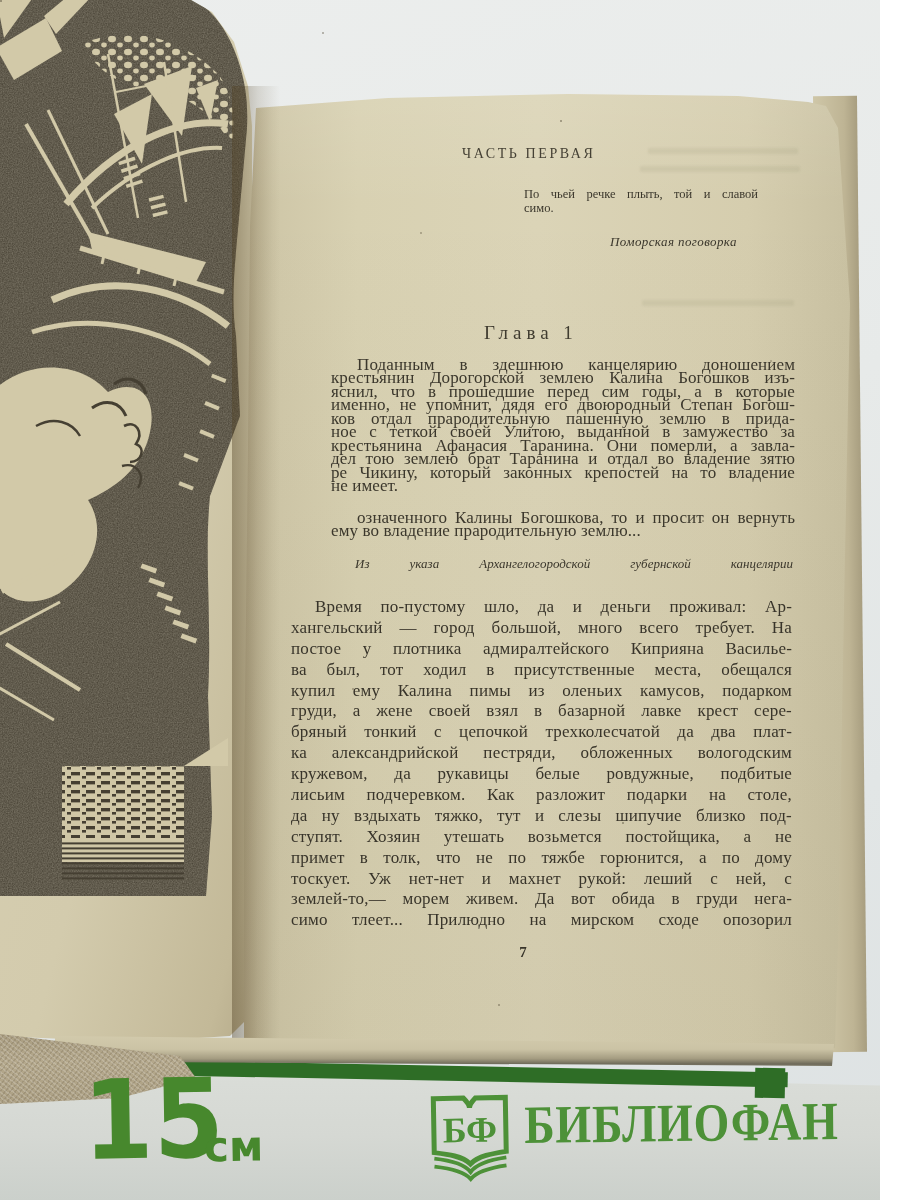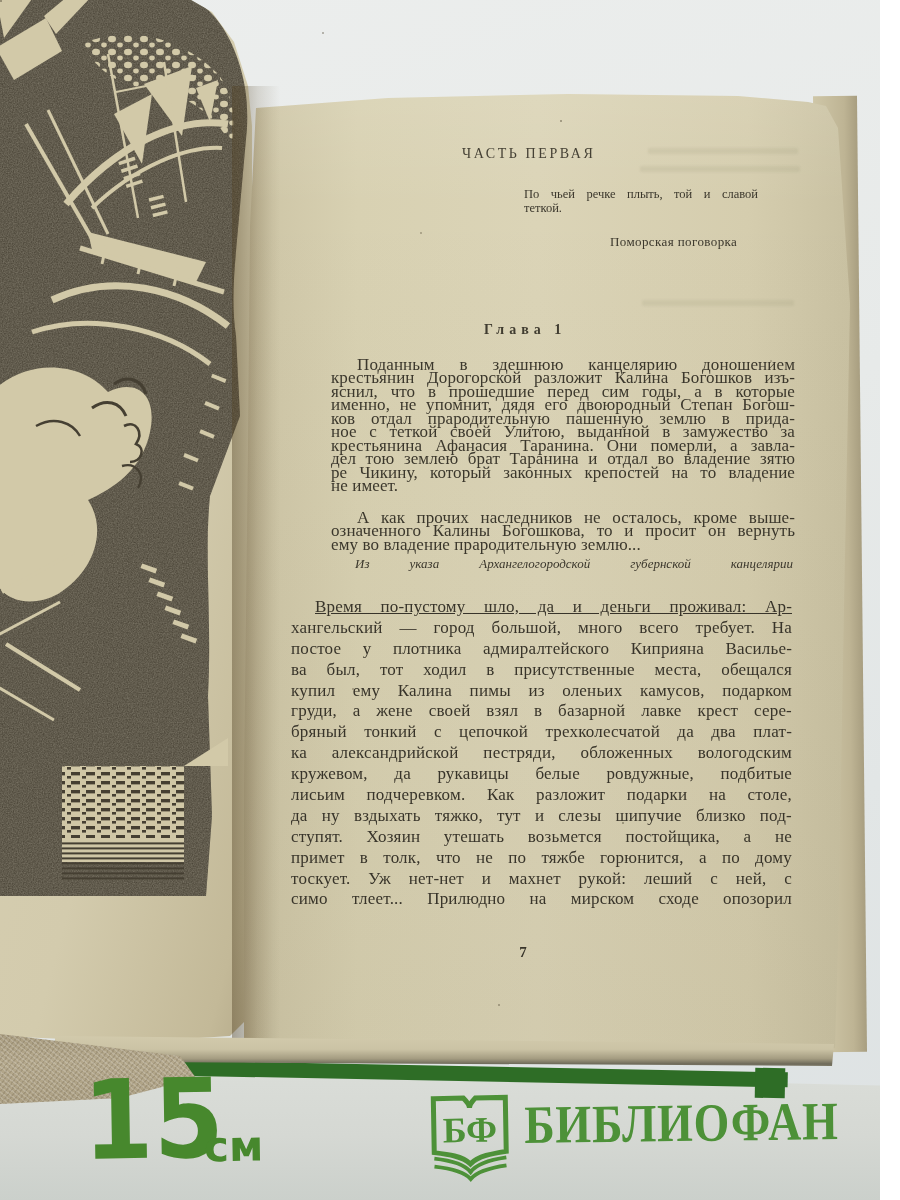--- a/index.html
+++ b/index.html
@@ -27,32 +27,32 @@
     box-shadow:322px 32px rgba(70,62,44,.45),560px 120px rgba(70,62,44,.5),420px 232px rgba(70,62,44,.4),
       702px 520px rgba(70,62,44,.45),352px 688px rgba(70,62,44,.4),622px 822px rgba(70,62,44,.5),
       498px 1004px rgba(70,62,44,.45),770px 360px rgba(70,62,44,.35);}
 
   
   .txt{z-index:7;color:#3b372c;}
   .part-heading{left:462px;top:146px;font-size:14px;letter-spacing:2.6px;color:#454135;}
   .epigraph{left:524px;top:187px;width:234px;font-size:12.5px;}
   .epigraph .ln{position:relative;display:block;height:14.2px;line-height:14.2px;text-align:justify;text-align-last:justify;}
   .epigraph .ln:last-child{text-align-last:left;}
-  .epi-attr{left:610px;top:234px;font-size:13px;letter-spacing:0.4px;}
-  .chapter-heading{left:484px;top:322px;font-size:14px;letter-spacing:5px;font-weight:bold;color:#403c30;}
+  .epi-attr{left:610px;top:234px;font-size:13px;font-style:italic;letter-spacing:0.4px;}
+  .chapter-heading{left:484px;top:322px;font-size:19px;letter-spacing:5px;font-weight:normal;color:#403c30;}
   .decree{left:331px;width:464px;font-size:17px;letter-spacing:0.1px;}
   .decree .ln{position:relative;display:block;height:13.45px;line-height:13.45px;text-align:justify;text-align-last:justify;}
   .decree .ln:first-child{text-indent:26px;}
   .decree .ln:last-child{text-align-last:left;}
   .p1{top:358px;} .p2{top:511px;}
   .decree-source{left:331px;top:556px;width:462px;font-size:13px;font-style:italic;
     text-indent:24px;text-align:justify;text-align-last:justify;}
   .body-para{left:291px;top:597px;width:501px;font-size:17px;letter-spacing:0.2px;color:#38342a;}
   .body-para .ln{position:relative;display:block;height:20.9px;line-height:20.9px;text-align:justify;text-align-last:justify;}
-  .body-para .ln:first-child{text-indent:24px;text-decoration:underline;}
+  .body-para .ln:first-child{text-indent:24px;}
   .page-number{left:291px;top:944px;width:464px;text-align:center;font-size:15px;font-weight:bold;color:#38342a;}
 
   
   .block-edge{left:52px;top:1034px;width:786px;height:34px;z-index:8;
     background:linear-gradient(180deg,#d3cbad 0%,#cbc3a5 45%,#a59d82 72%,#6e6a5a 88%,#8b8672 100%);
     clip-path:polygon(3px 2px,782px 10px,780px 32px,90px 28px,3px 20px);}
   .ruler-face{left:0;top:1058px;width:900px;height:142px;z-index:6;
     background:linear-gradient(180deg,#dbded9 0%,#d5d8d3 55%,#cbd0cb 100%);
     clip-path:polygon(0px 6px,900px 28px,900px 142px,0px 142px);}
   .ruler-bar{left:-12px;top:1057px;width:800px;height:15px;z-index:7;
@@ -184,60 +184,60 @@
 
   <div class="ghost" style="left:648px;top:148px;width:150px;height:6px;"></div>
   <div class="ghost" style="left:640px;top:166px;width:160px;height:6px;"></div>
   <div class="ghost" style="left:642px;top:300px;width:152px;height:6px;"></div>
   <div class="specks"></div>
 
   <div class="txt part-heading">ЧАСТЬ ПЕРВАЯ</div>
 
   <div class="txt epigraph">
       <div class="ln">По чьей речке плыть, той и славой</div>
-      <div class="ln">теткой.</div>
+      <div class="ln">симо.</div>
     </div>
   <div class="txt epi-attr">Поморская поговорка</div>
 
   <div class="txt chapter-heading">Глава 1</div>
 
   <div class="txt decree p1">
       <div class="ln">Поданным в здешнюю канцелярию доношением</div>
-      <div class="ln">крестьянин Дорогорской разложит Калина Богошков изъ-</div>
+      <div class="ln">крестьянин Дорогорской землею Калина Богошков изъ-</div>
       <div class="ln">яснил, что в прошедшие перед сим годы, а в которые</div>
       <div class="ln">именно, не упомнит, дядя его двоюродный Степан Богош-</div>
       <div class="ln">ков отдал прародительную пашенную землю в прида-</div>
       <div class="ln">ное с теткой своей Улитою, выданной в замужество за</div>
       <div class="ln">крестьянина Афанасия Таранина. Они померли, а завла-</div>
       <div class="ln">дел тою землею брат Таранина и отдал во владение зятю</div>
       <div class="ln">ре Чикину, который законных крепостей на то владение</div>
       <div class="ln">не имеет.</div>
     </div>
   <div class="txt decree p2">
-      <div class="ln">А как прочих наследников не осталось, кроме выше-</div>
       <div class="ln">означенного Калины Богошкова, то и просит он вернуть</div>
       <div class="ln">ему во владение прародительную землю...</div>
     </div>
   <div class="txt decree-source">Из указа Архангелогородской губернской канцелярии</div>
 
   <div class="txt body-para">
       <div class="ln">Время по-пустому шло, да и деньги проживал: Ар-</div>
       <div class="ln">хангельский — город большой, много всего требует. На</div>
       <div class="ln">постое у плотника адмиралтейского Киприяна Василье-</div>
       <div class="ln">ва был, тот ходил в присутственные места, обещался</div>
       <div class="ln">купил ему Калина пимы из оленьих камусов, подарком</div>
       <div class="ln">груди, а жене своей взял в базарной лавке крест сере-</div>
       <div class="ln">бряный тонкий с цепочкой трехколесчатой да два плат-</div>
       <div class="ln">ка александрийской пестряди, обложенных вологодским</div>
       <div class="ln">кружевом, да рукавицы белые ровдужные, подбитые</div>
       <div class="ln">лисьим подчеревком. Как разложит подарки на столе,</div>
       <div class="ln">да ну вздыхать тяжко, тут и слезы шипучие близко под-</div>
       <div class="ln">ступят. Хозяин утешать возьмется постойщика, а не</div>
       <div class="ln">примет в толк, что не по тяжбе горюнится, а по дому</div>
       <div class="ln">тоскует. Уж нет-нет и махнет рукой: леший с ней, с</div>
+      <div class="ln">землей-то,— морем живем. Да вот обида в груди нега-</div>
       <div class="ln">симо тлеет... Прилюдно на мирском сходе опозорил</div>
     </div>
 
   <div class="txt page-number">7</div>
 
   <div class="ruler-face"></div>
   <div class="ruler-bar"></div>
   <div class="ruler-bar-step"></div>
   <div class="block-edge"></div>
   <div class="cover-corner"></div>

